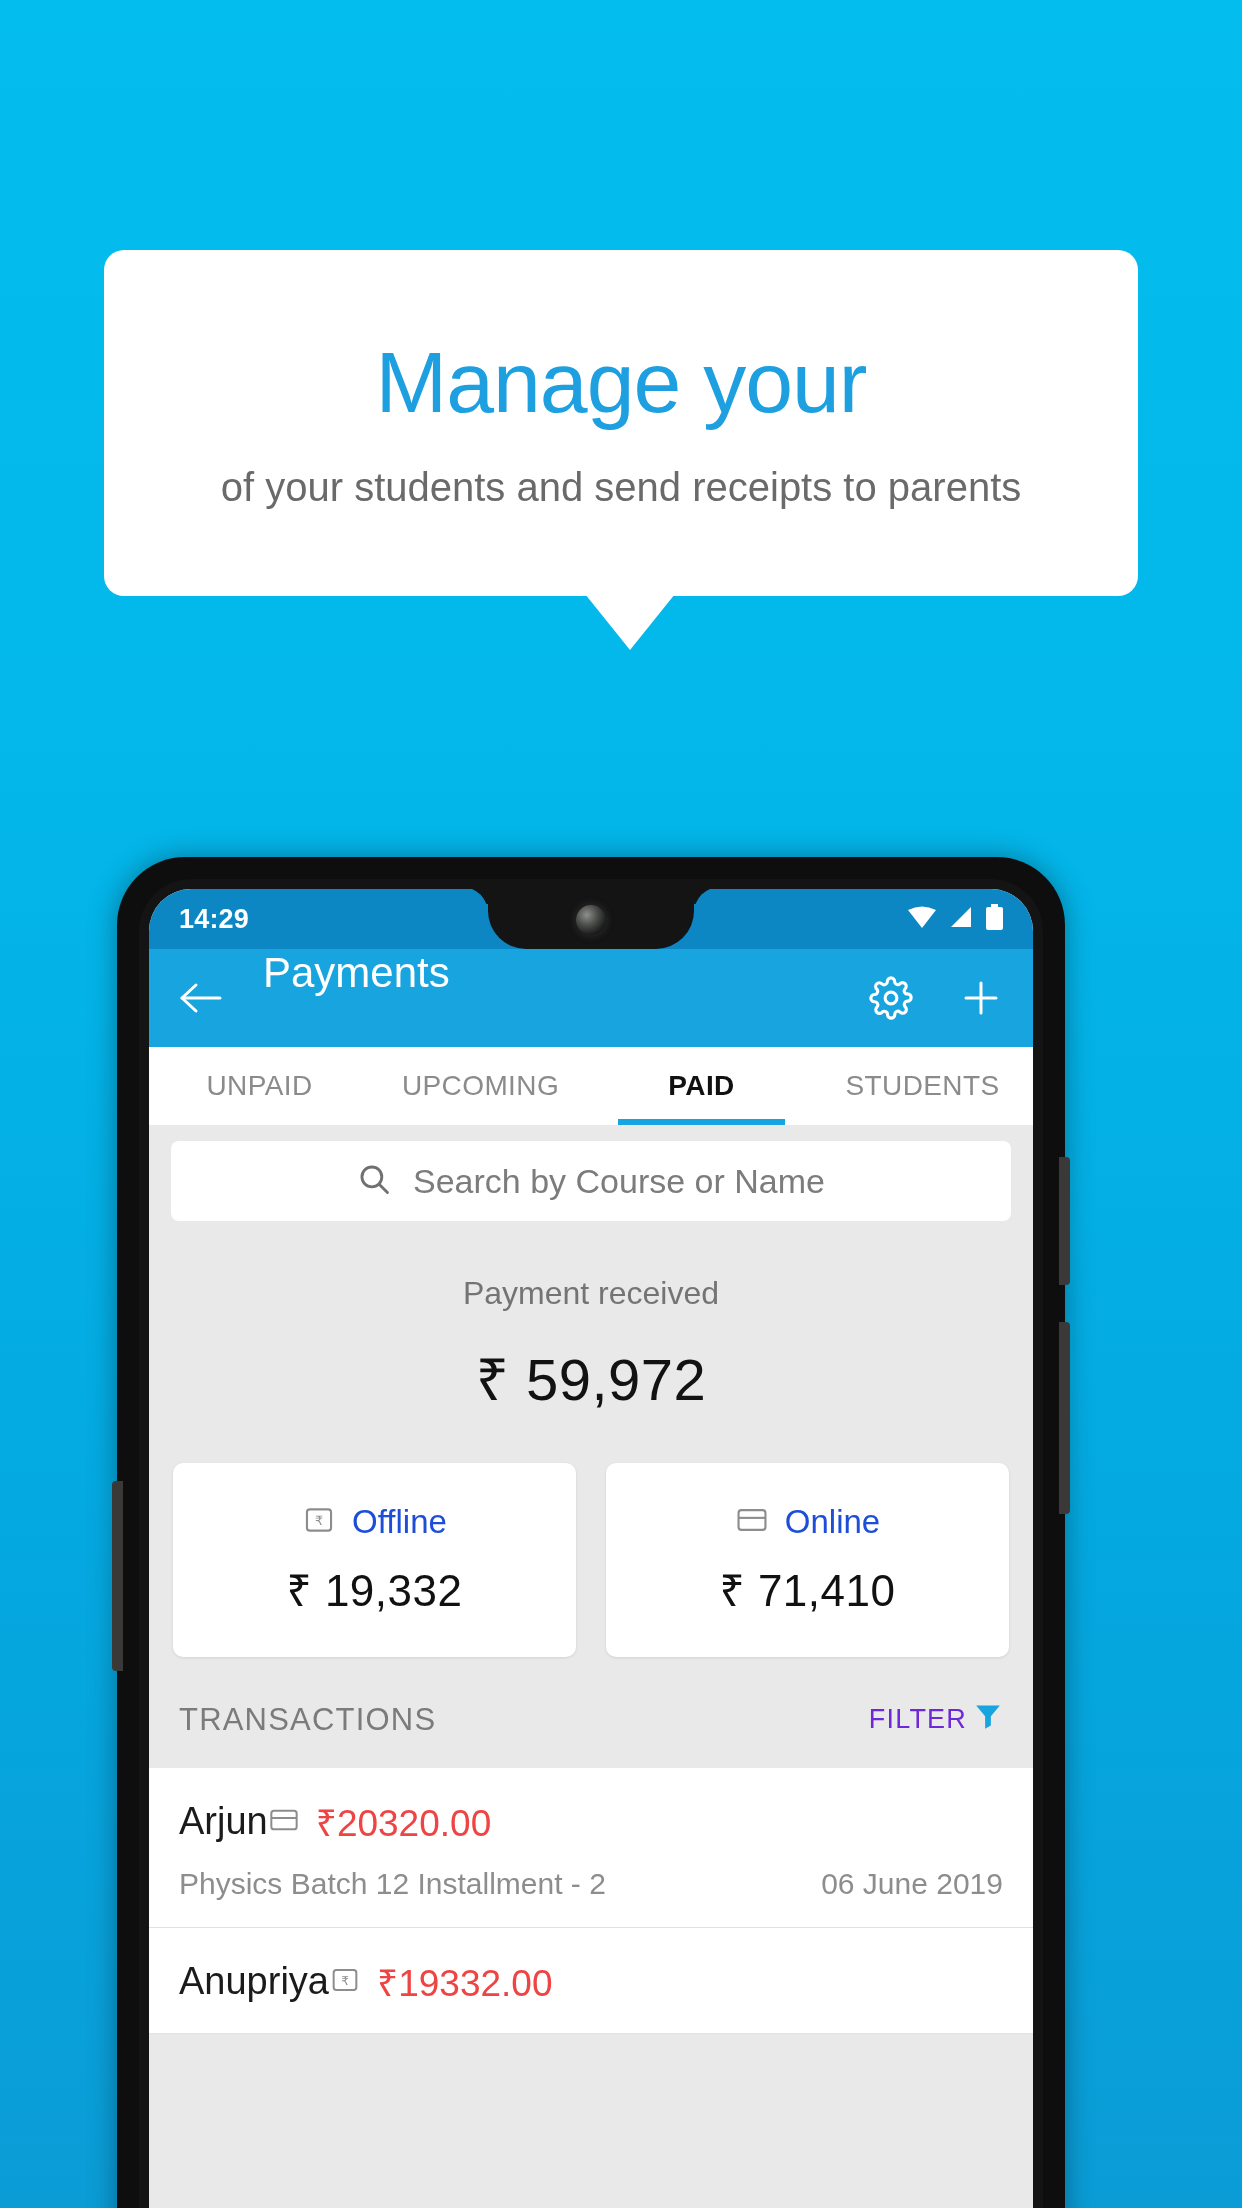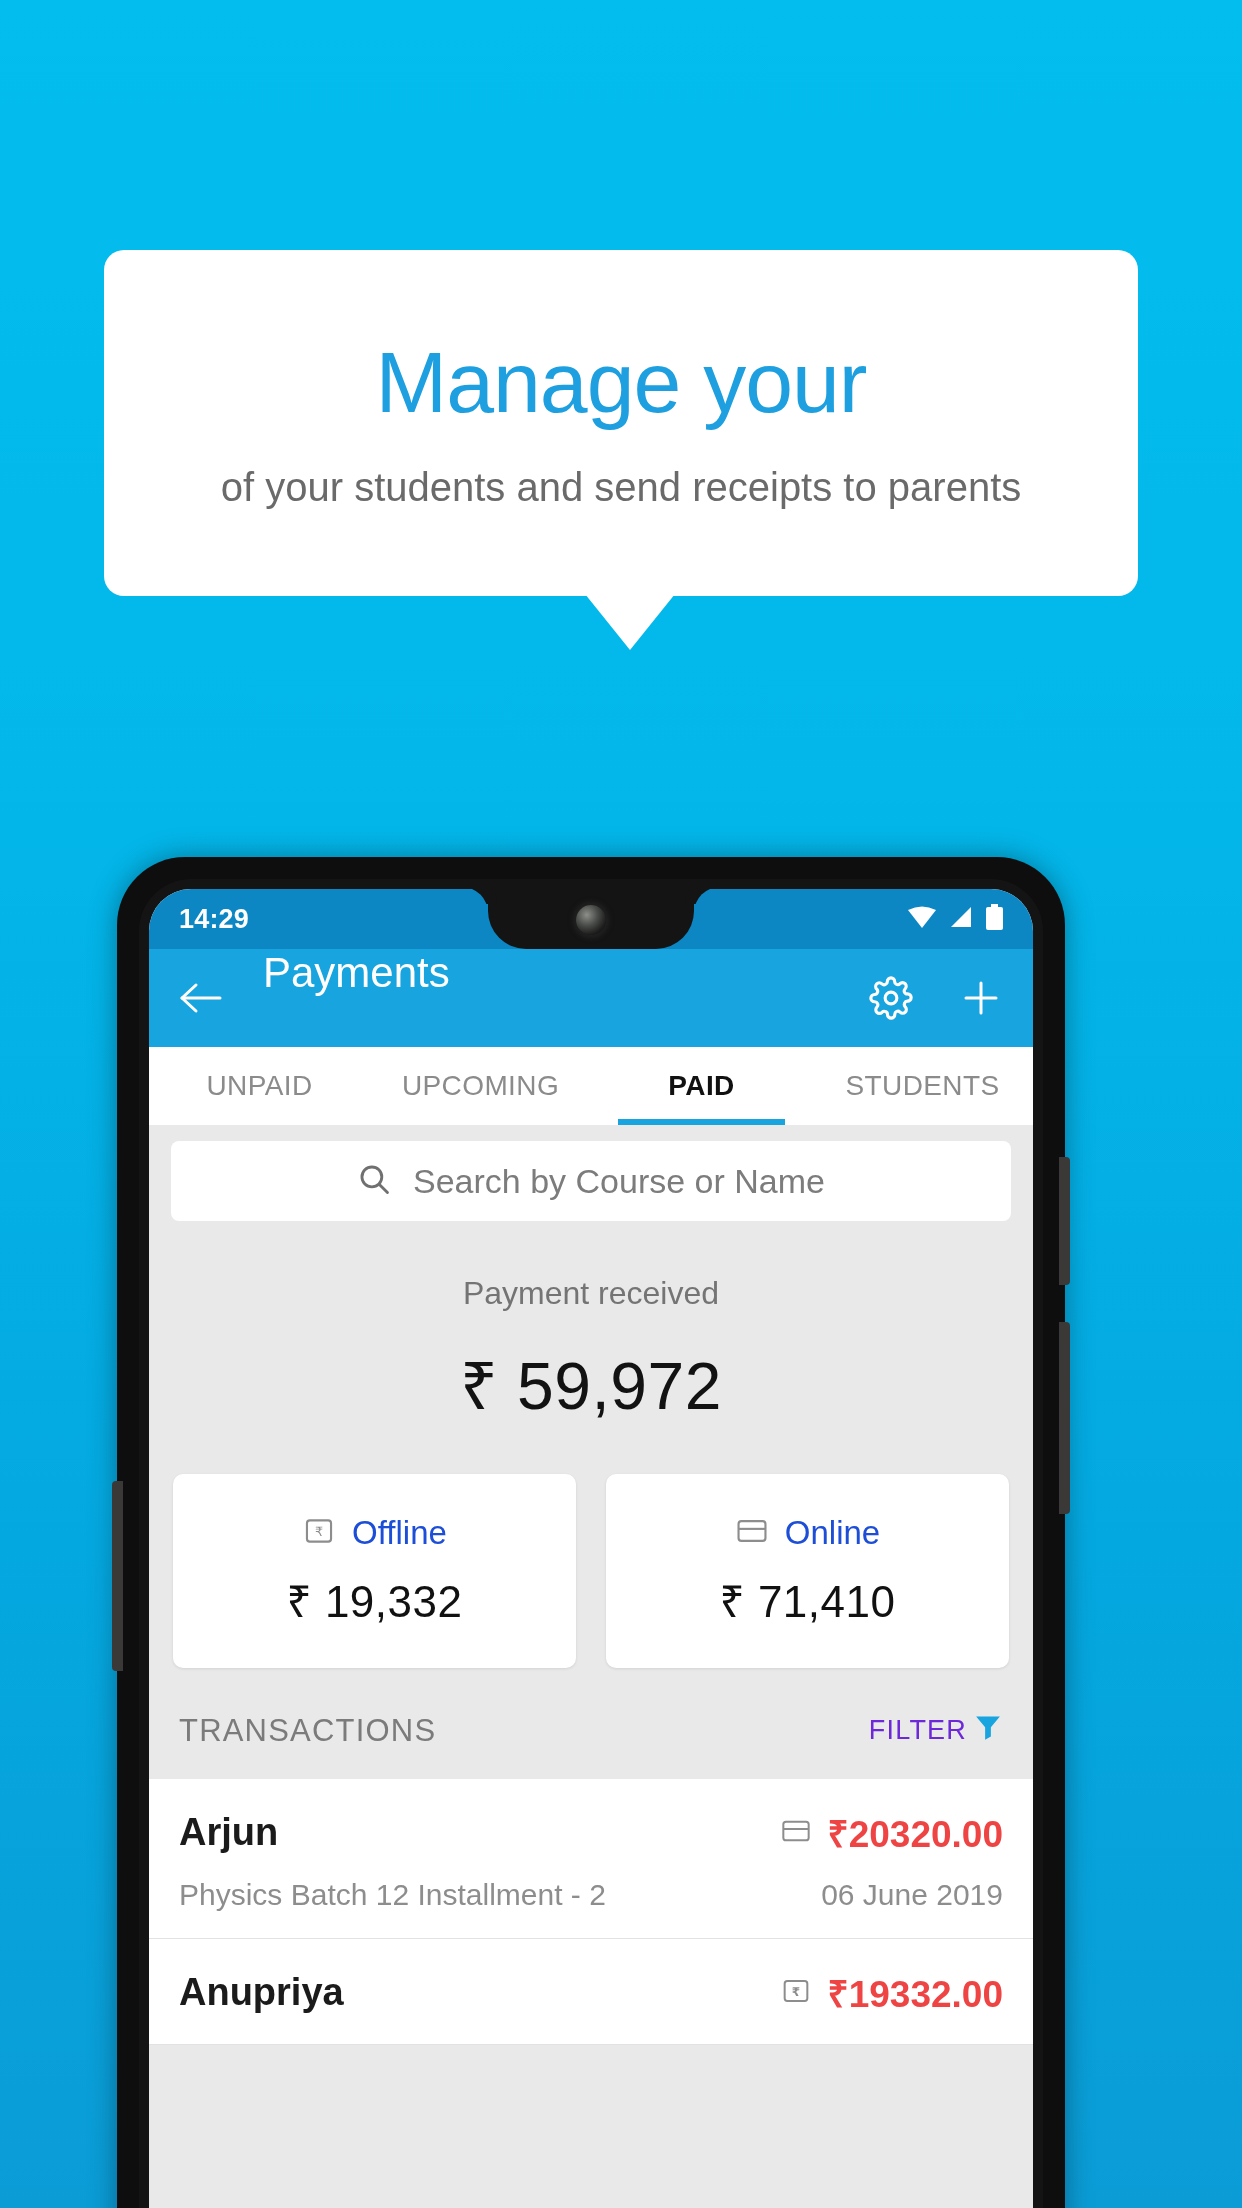--- a/index.html
+++ b/index.html
@@ -104,41 +104,41 @@
   .content{position:absolute;left:0;top:236px;right:0;bottom:0;background:#e9e9e9;overflow:hidden;}
   .search-wrap{padding:16px 22px 0 22px;}
   .searchbar{
     background:#fff;border-radius:8px;height:80px;display:flex;align-items:center;
     justify-content:center;gap:22px;
   }
   .search-ph{color:#7c7c7c;font-size:34px;}
 
   .summary{text-align:center;padding-top:54px;}
   .summary-label{color:#747474;font-size:32px;}
-  .summary-amount{color:#121212;font-size:66px;font-weight:400;margin-top:26px;letter-spacing:.5px;}
+  .summary-amount{color:#121212;font-size:58px;font-weight:400;margin-top:26px;letter-spacing:.5px;}
 
   .cards{display:flex;gap:30px;padding:46px 24px 0 24px;}
   .mini-card{
     flex:1;background:#fff;border-radius:10px;padding:40px 0 38px 0;text-align:center;
     box-shadow:0 1px 3px rgba(0,0,0,.10);
   }
   .mini-head{display:flex;align-items:center;justify-content:center;gap:16px;}
   .mini-label{color:#1d4ed8;font-size:33px;}
   .mini-amount{color:#111;font-size:44px;margin-top:18px;letter-spacing:.5px;text-align:center;}
 
   .trx-head{
     display:flex;align-items:center;justify-content:space-between;
     padding:44px 30px 30px 30px;
   }
   .trx-title{color:#7b7b7b;font-size:31px;letter-spacing:1.2px;}
   .filter{display:flex;align-items:center;gap:6px;color:#6d28d9;font-size:27px;letter-spacing:1.2px;cursor:pointer;}
 
   .trx-list{background:#fff;}
   .trx-row{padding:28px 30px 26px 30px;border-bottom:1px solid #e2e2e2;}
-  .trx-line{display:flex;align-items:center;justify-content:space-between;font-weight:bold;}
+  .trx-line{display:flex;align-items:center;}
   .trx-name{color:#1b1b1b;font-size:38px;}
   .trx-right{display:flex;align-items:center;gap:16px;}
   .trx-amount{color:#ef4444;font-size:37px;}
   .trx-sub{display:flex;align-items:center;justify-content:space-between;margin-top:20px;}
   .trx-desc{color:#8d8d8d;font-size:30px;}
   .trx-date{color:#8d8d8d;font-size:30px;}
 </style>
 </head>
 <body>
 

